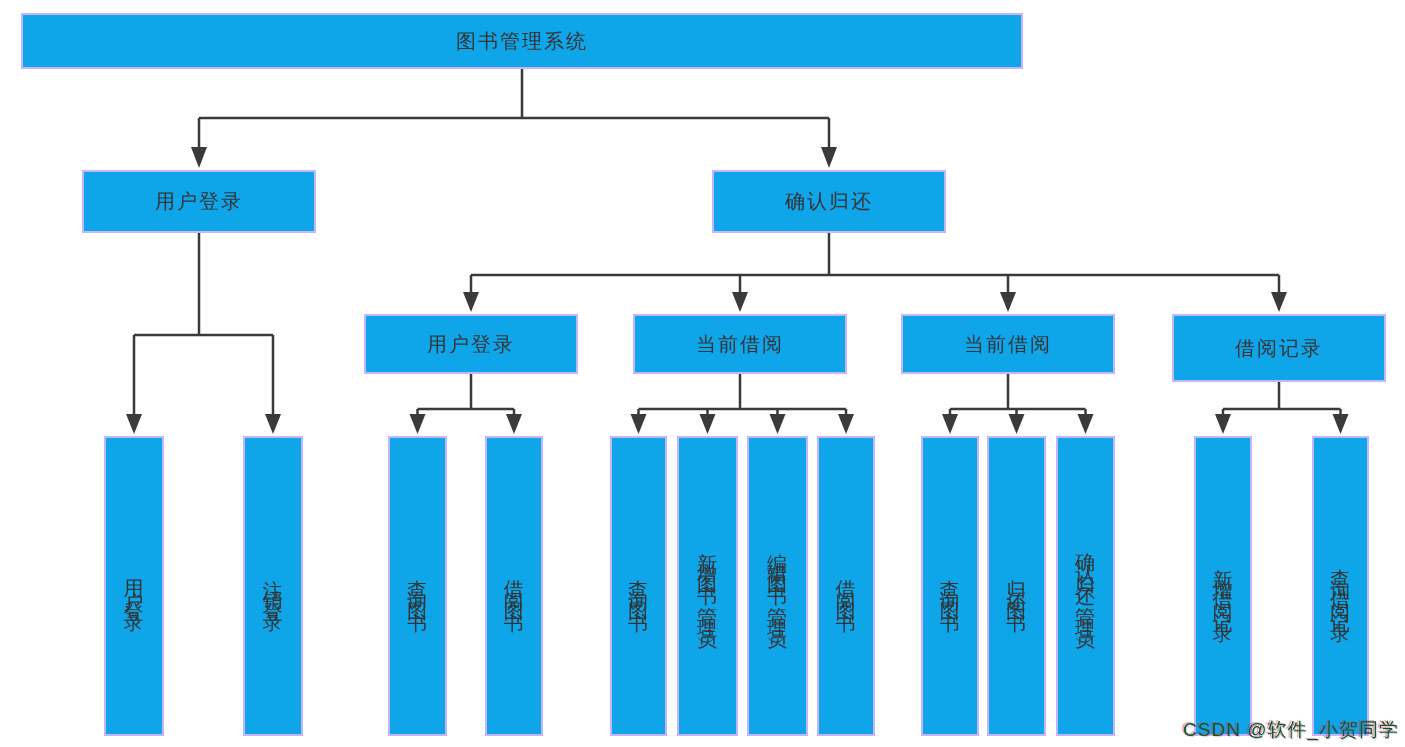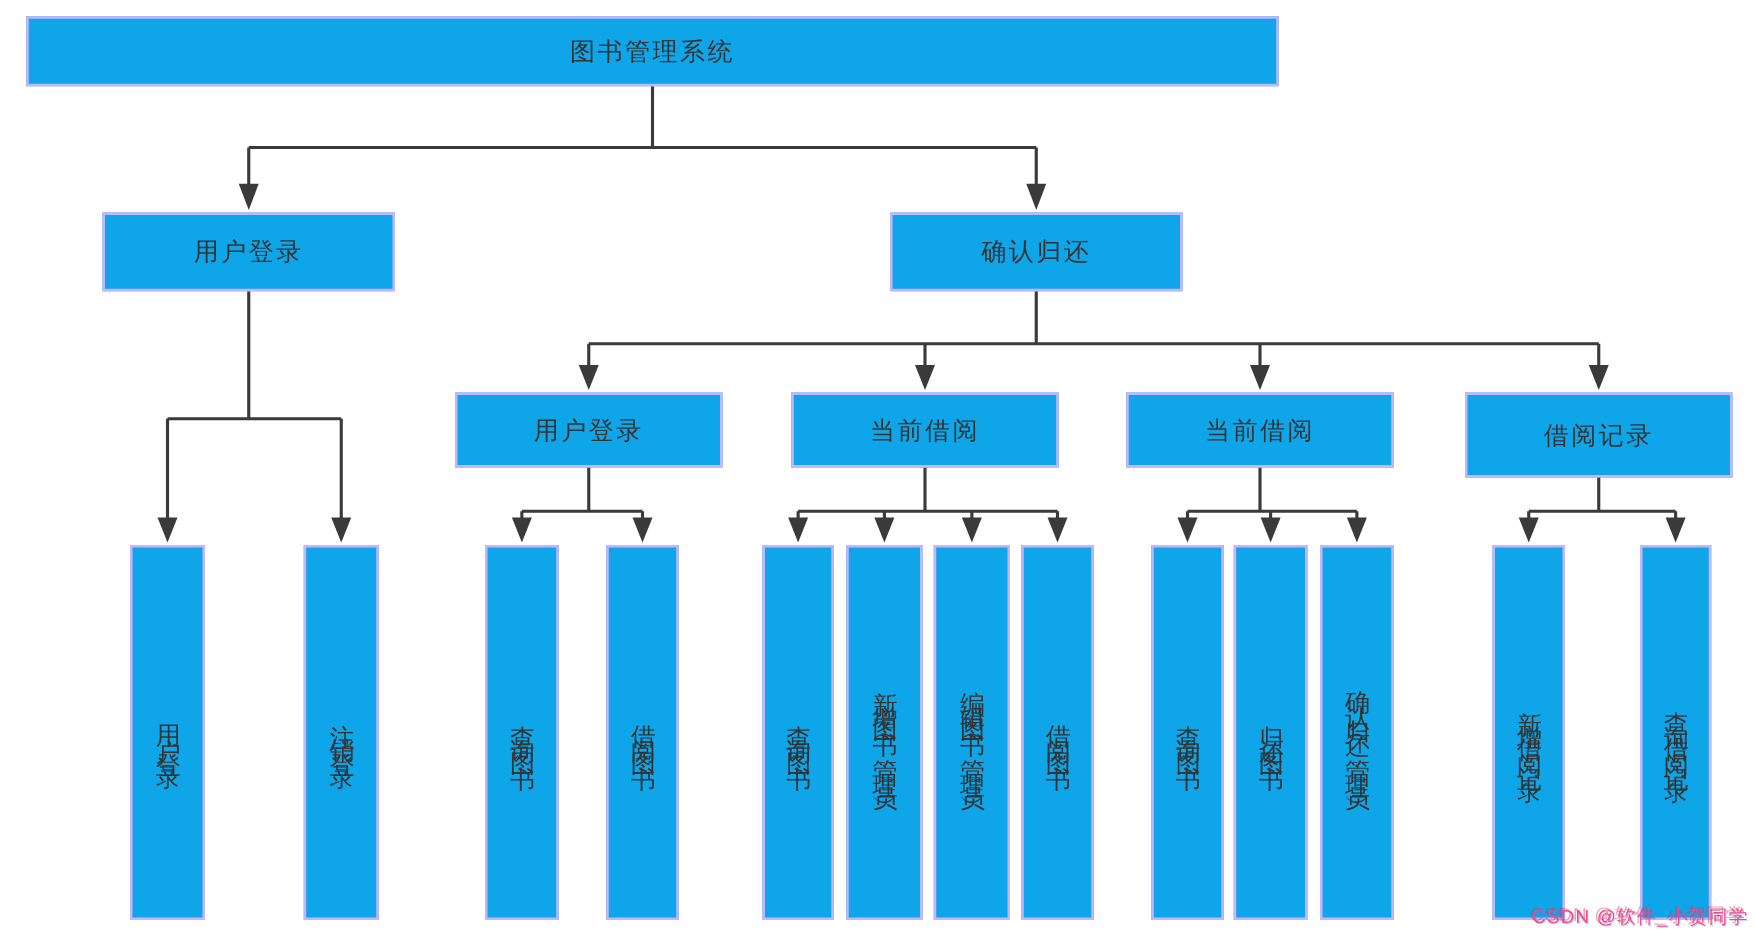--- a/index.html
+++ b/index.html
@@ -40,23 +40,23 @@
     text-orientation: mixed;
     font-size: 20px;
     letter-spacing: 11px;
     line-height: 1;
     white-space: nowrap;
   }
   .watermark {
     position: absolute;
     right: 6px;
     bottom: 4px;
-    font-size: 15px;
+    font-size: 19px;
     letter-spacing: 1px;
-    color: #ec4899;
+    color: #14532d;
     text-shadow: -2px -1px 0 rgba(216, 60, 60, 0.45), 1px 1px 0 rgba(90, 120, 220, 0.30);
     font-family: "Liberation Sans", sans-serif;
   }
 </style>
 </head>
 <body>
 
 <div class="canvas">
 
   <svg class="connectors" viewBox="0 0 1405 747" xmlns="http://www.w3.org/2000/svg">

